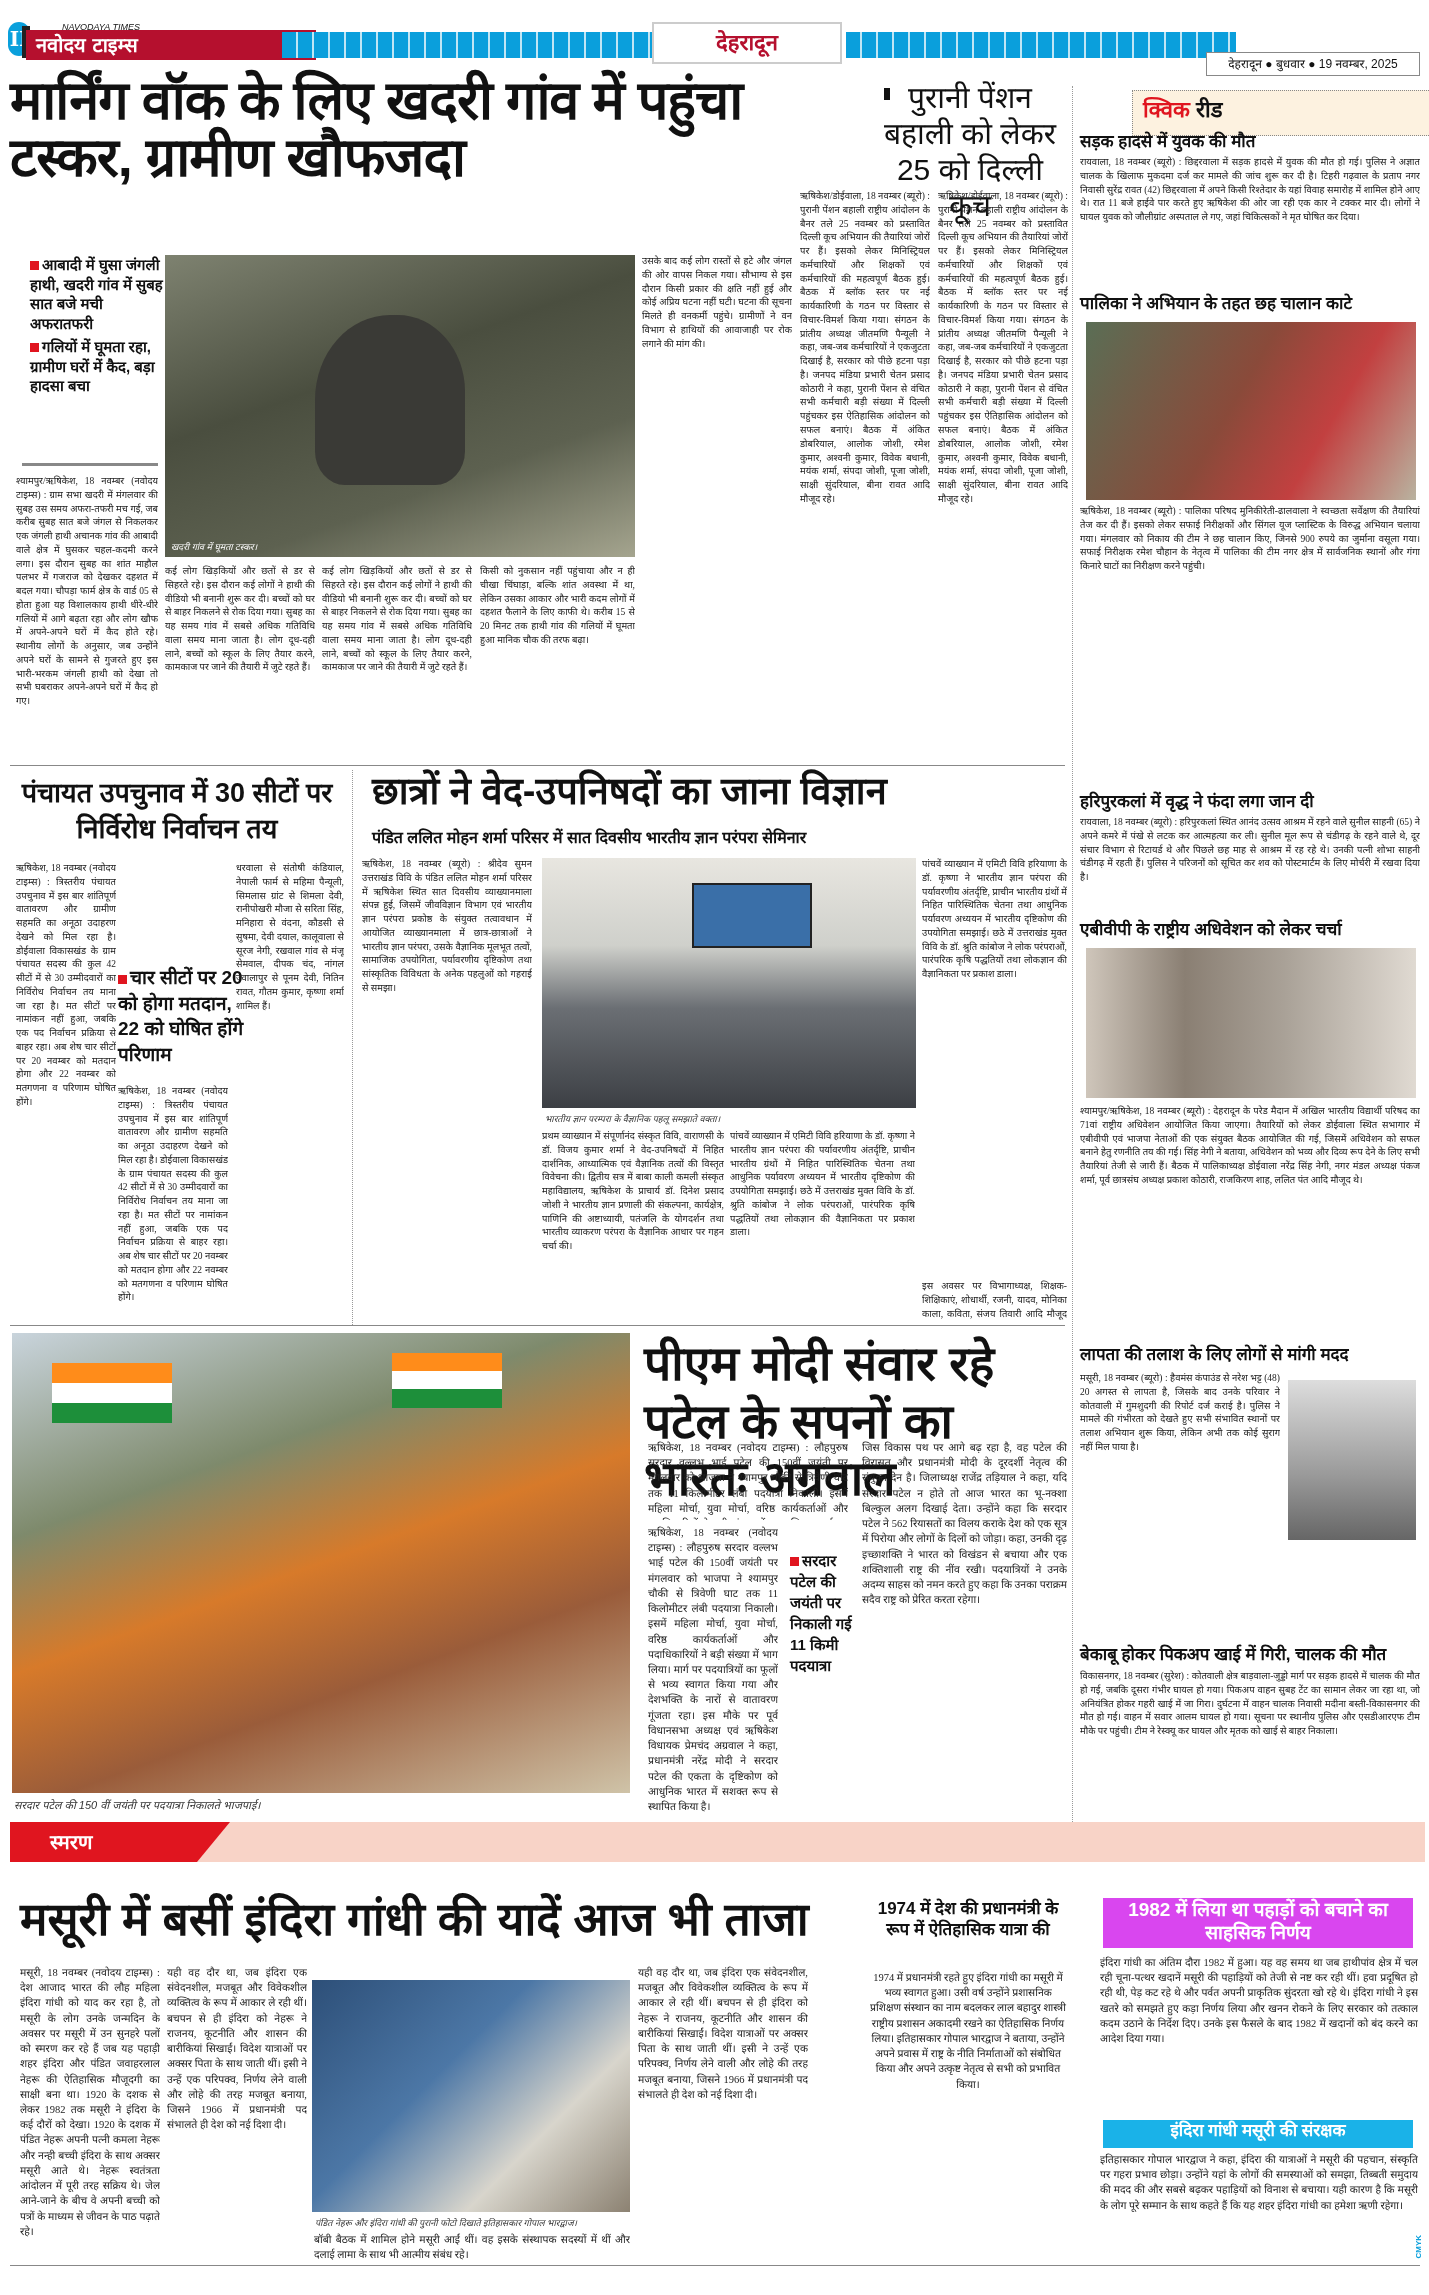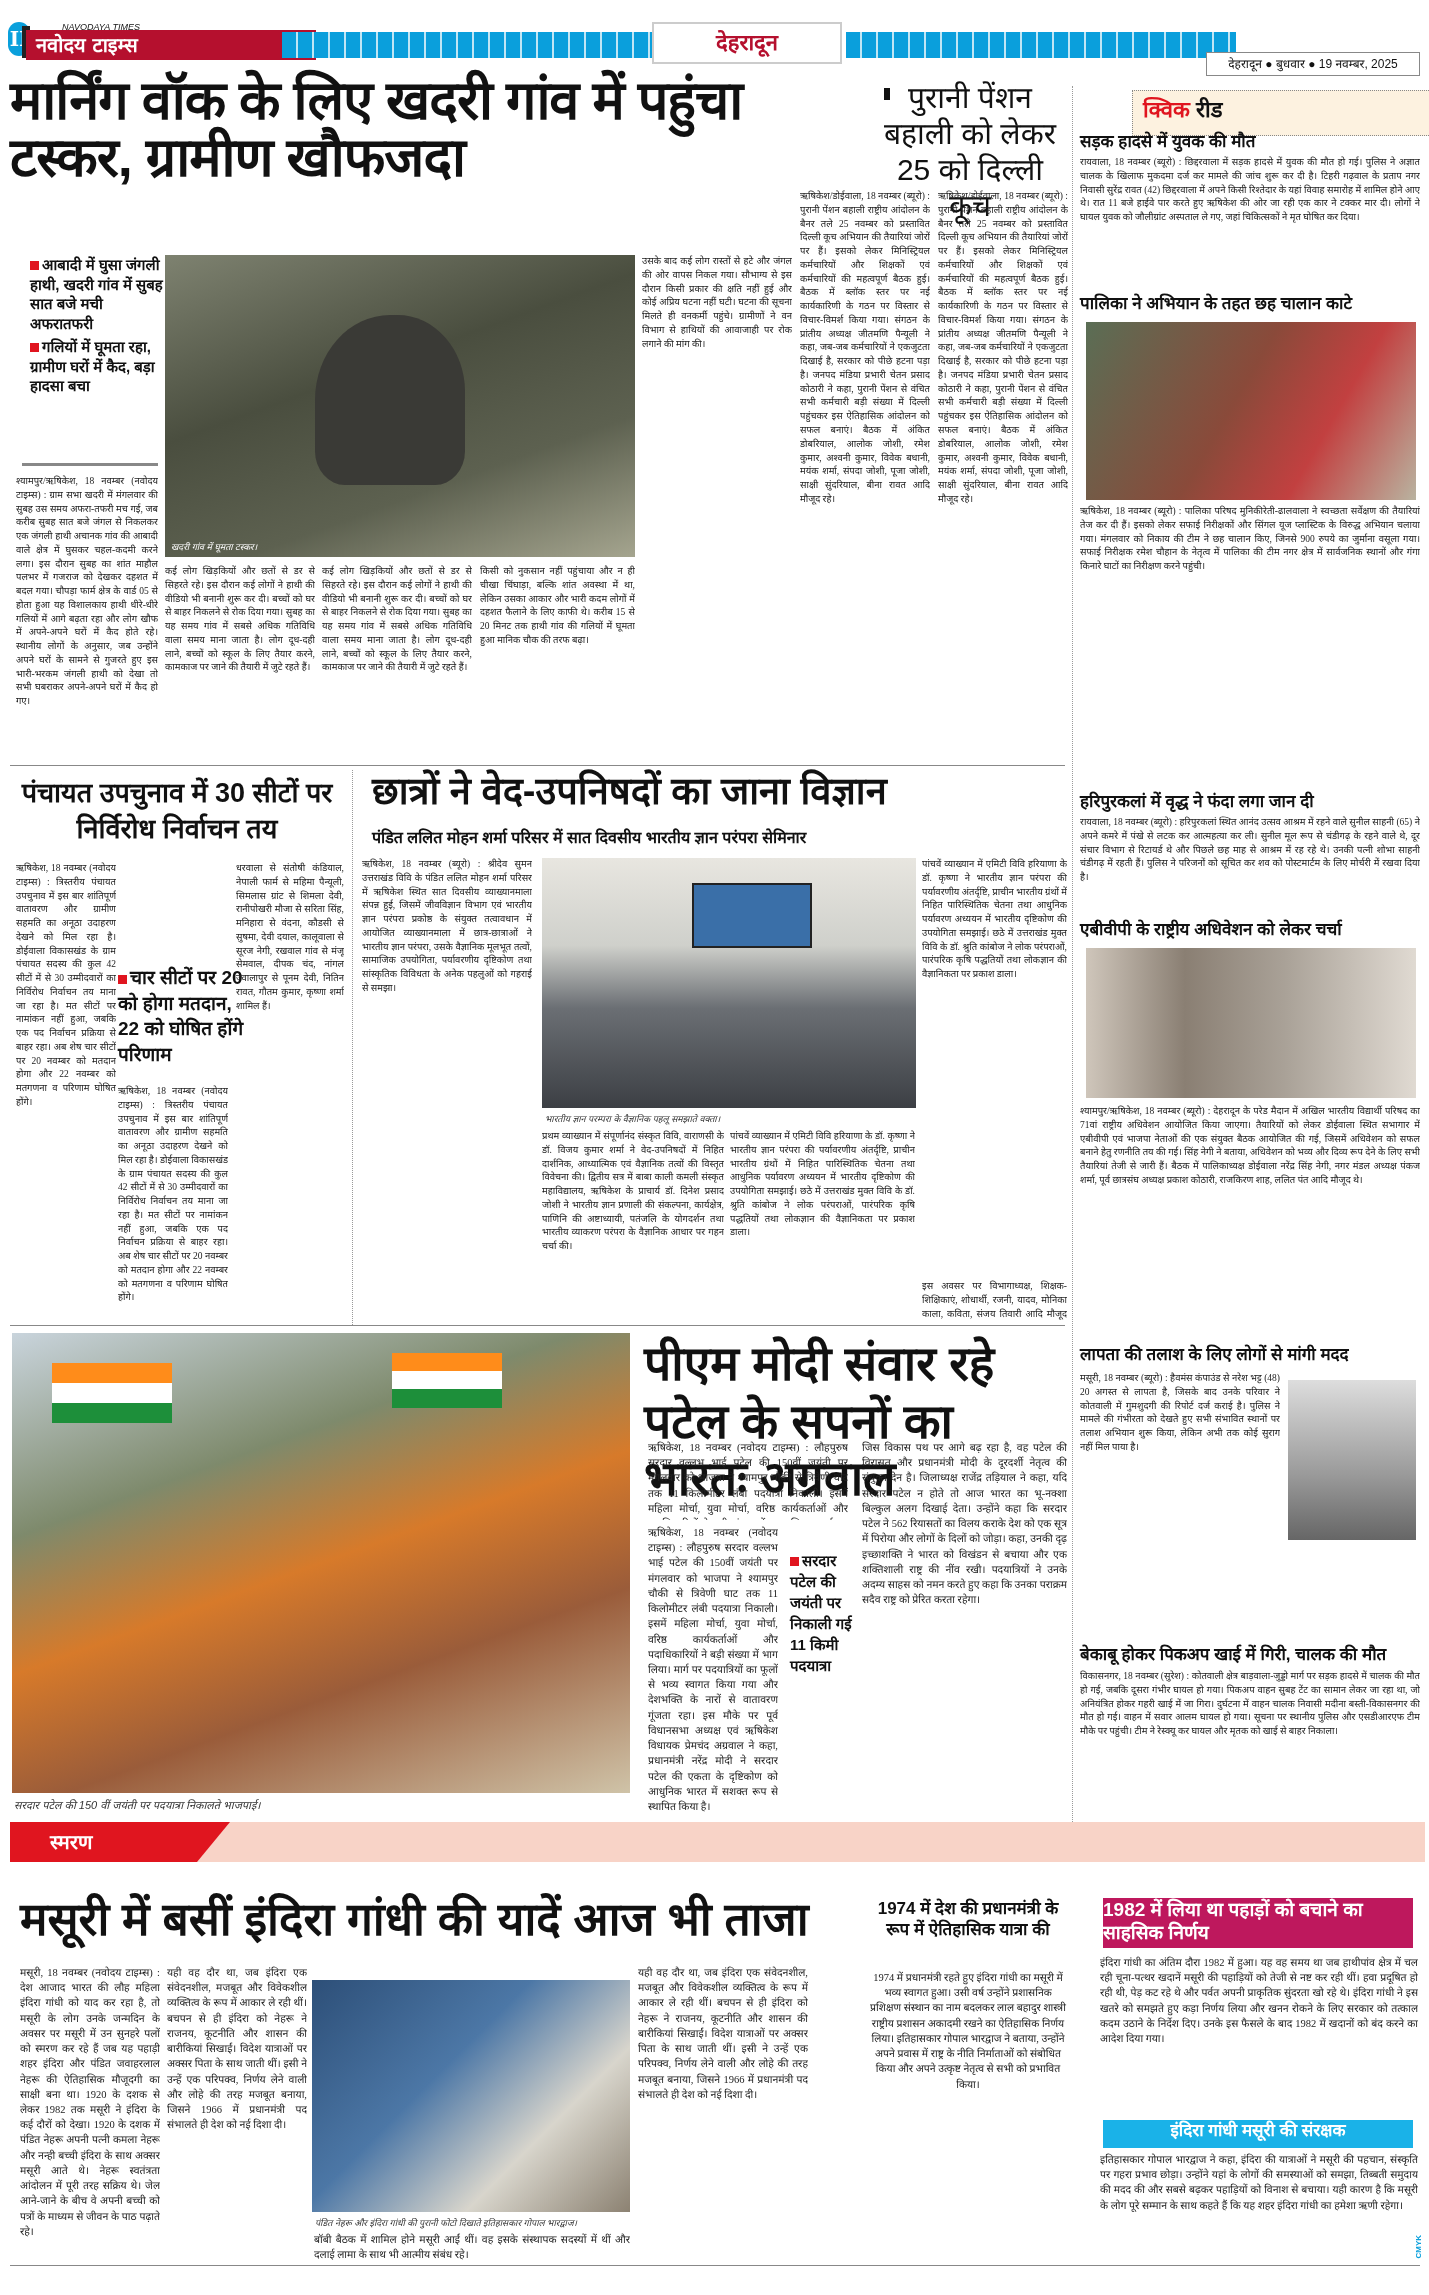--- a/index.html
+++ b/index.html
@@ -18,21 +18,21 @@
 .caption{font:italic 9px "Liberation Sans",sans-serif;color:#333}
 .bullet{font:bold 15px/1.3 "Liberation Sans",sans-serif}
 .bullet .sq{display:inline-block;width:9px;height:9px;background:#e0151f;margin-right:3px}
 .rule{background:#888}
 .vsep{border-left:1px dotted #999}
 .qr-head{border:1px dotted #888;background:#fdf2e0;font:bold 22px "Liberation Sans",sans-serif;padding:2px 10px}
 .qr-head .red{color:#e0151f}
 .sub-h{font:bold 15px/1.2 "Liberation Sans",sans-serif;color:#111}
 .banner{background:#f8d3c7}
 .banner-tag{background:#e0151f;color:#fff;font:bold 16px "Liberation Sans",sans-serif;clip-path:polygon(0 0,100% 0,85% 100%,0 100%)}
-.redbox{background:#be185d;color:#fff;font:bold 19px/1.2 "Liberation Sans",sans-serif;}
+.redbox{background:#d946ef;color:#fff;font:bold 19px/1.2 "Liberation Sans",sans-serif;text-align:center}
 .bluebox{background:#1ab2e8;color:#fff;font:bold 17px/1.3 "Liberation Sans",sans-serif;text-align:center}
 .cmyk{font:bold 8px "Liberation Sans",sans-serif;color:#0aa0dc;writing-mode:vertical-rl;transform:rotate(180deg)}
 </style>
 </head>
 <body>
 
 <div class="abs masthead">
   <div class="abs pgnum">II</div>
   <div class="abs mtiny" style="left:62px;top:22px">NAVODAYA TIMES</div>
   <div class="abs" style="left:22px;top:26px;width:8px;height:32px;background:#222"></div>

